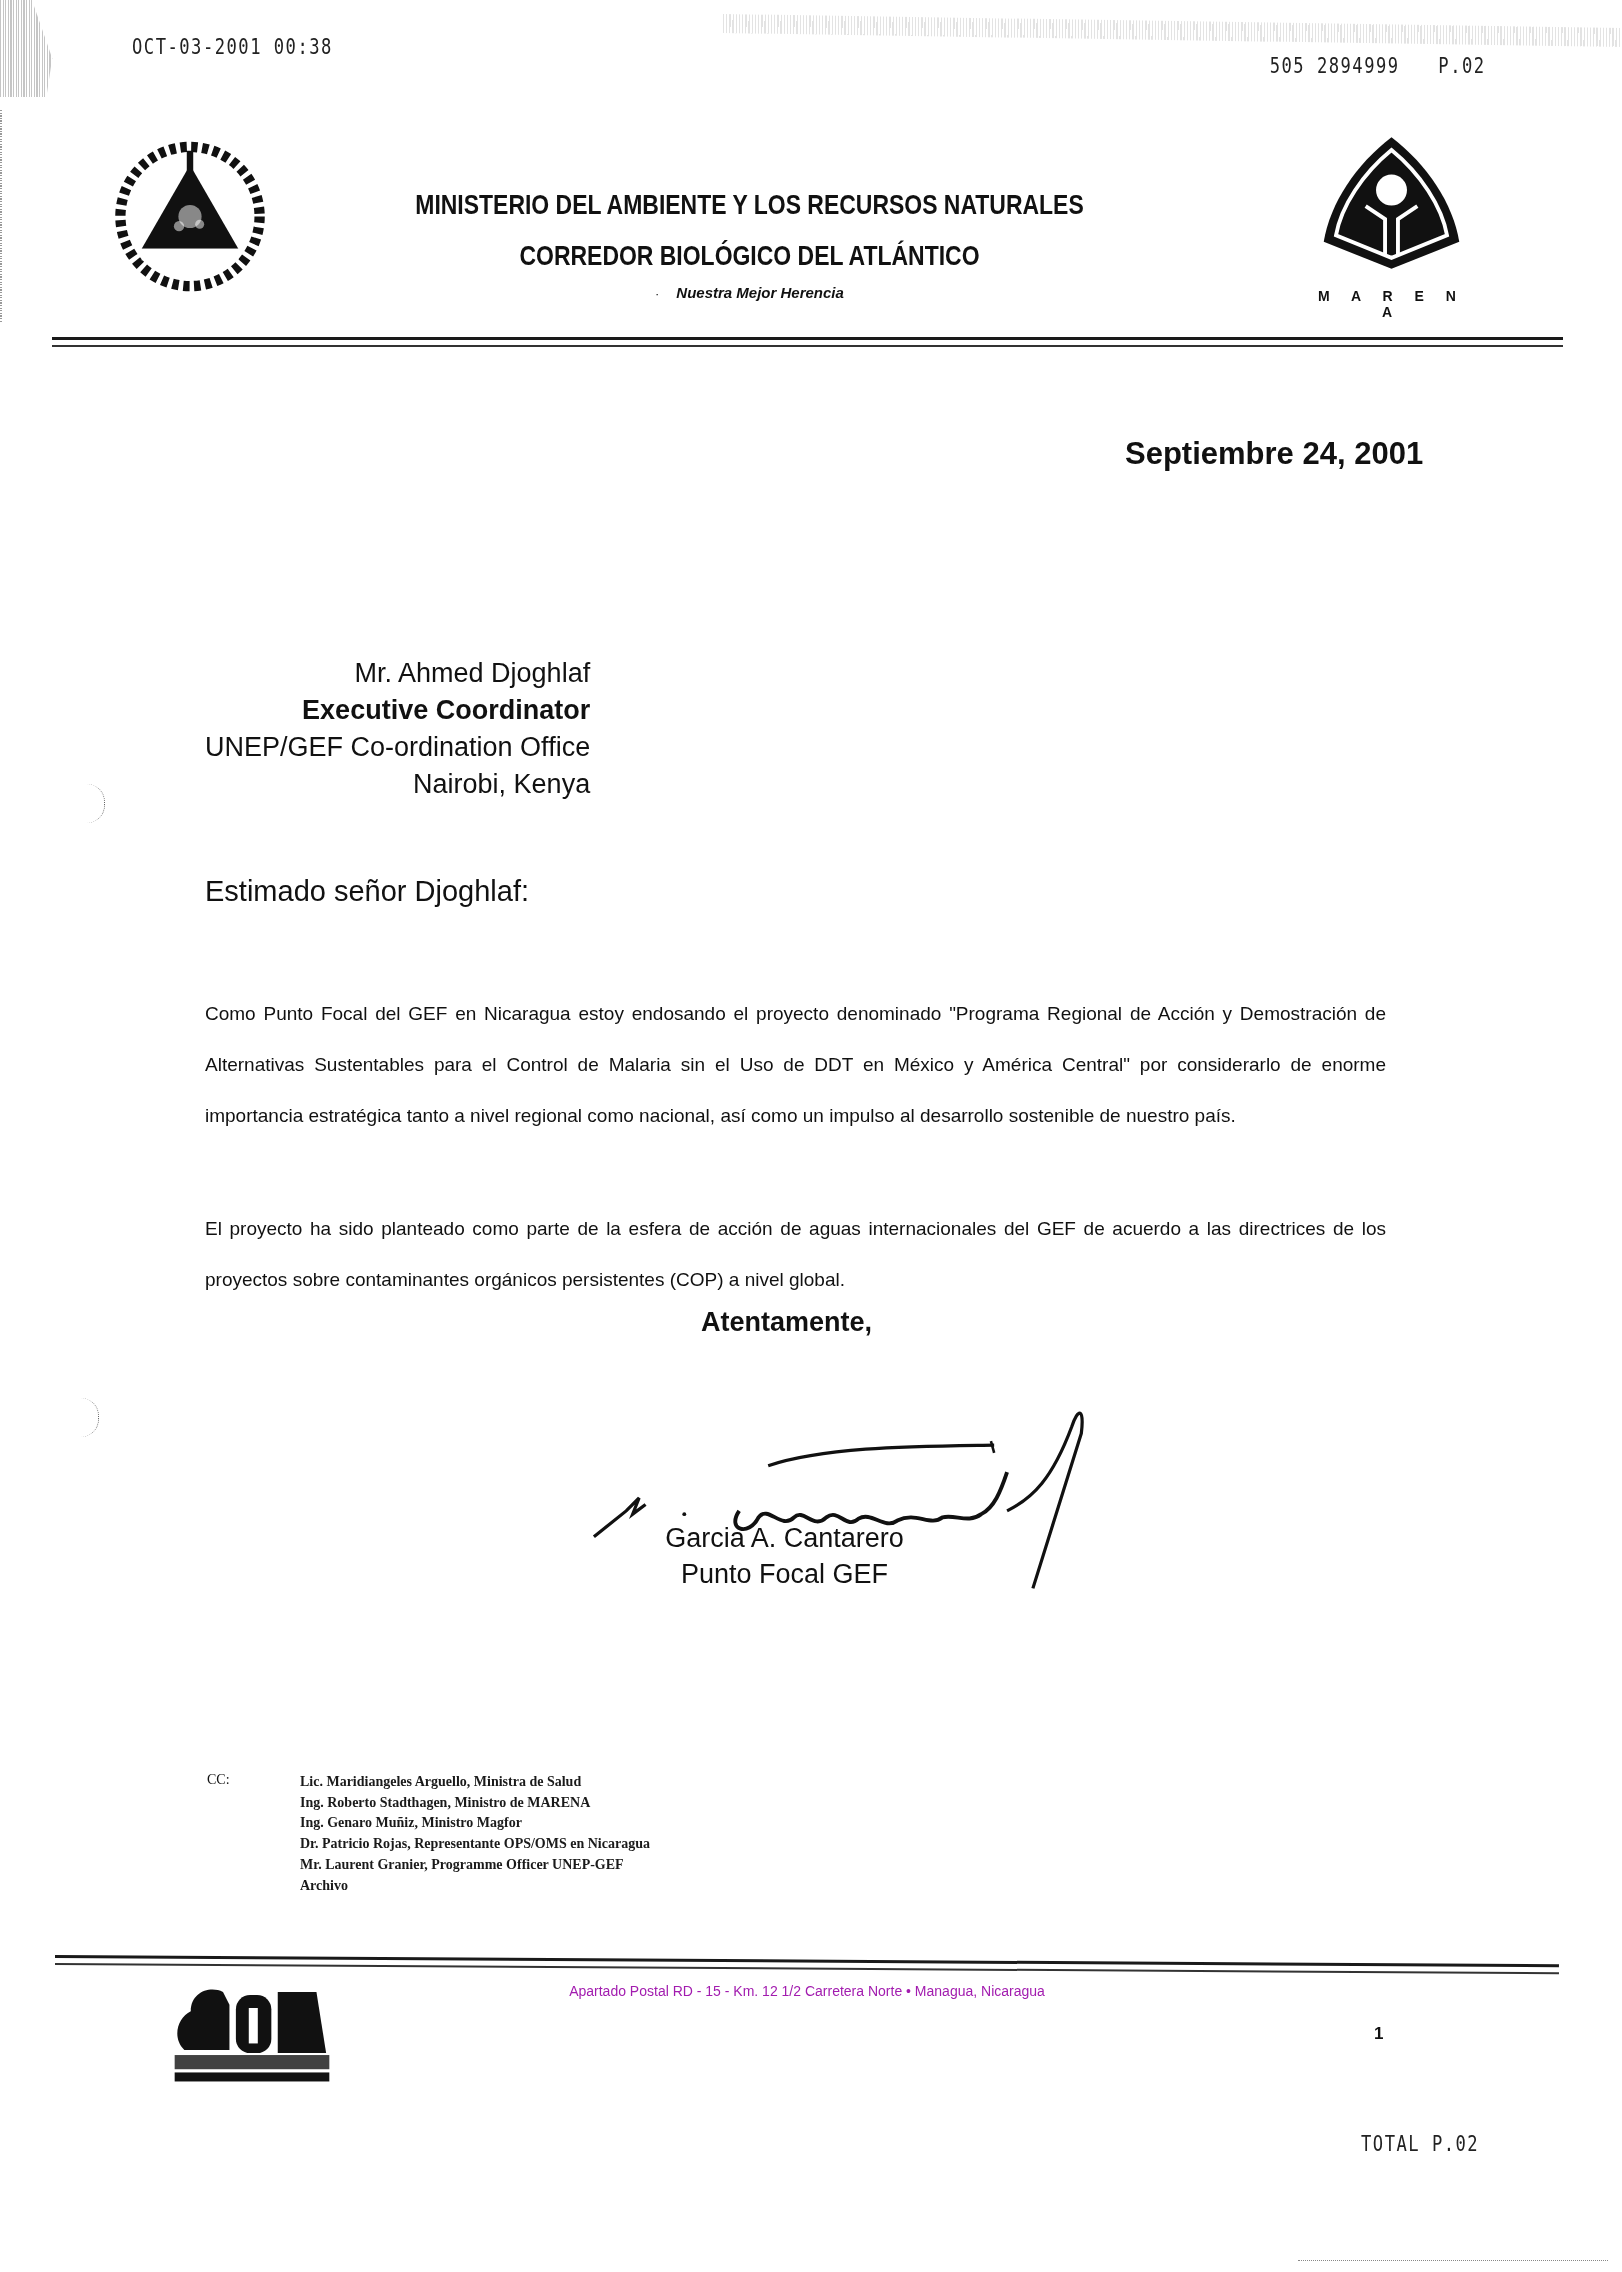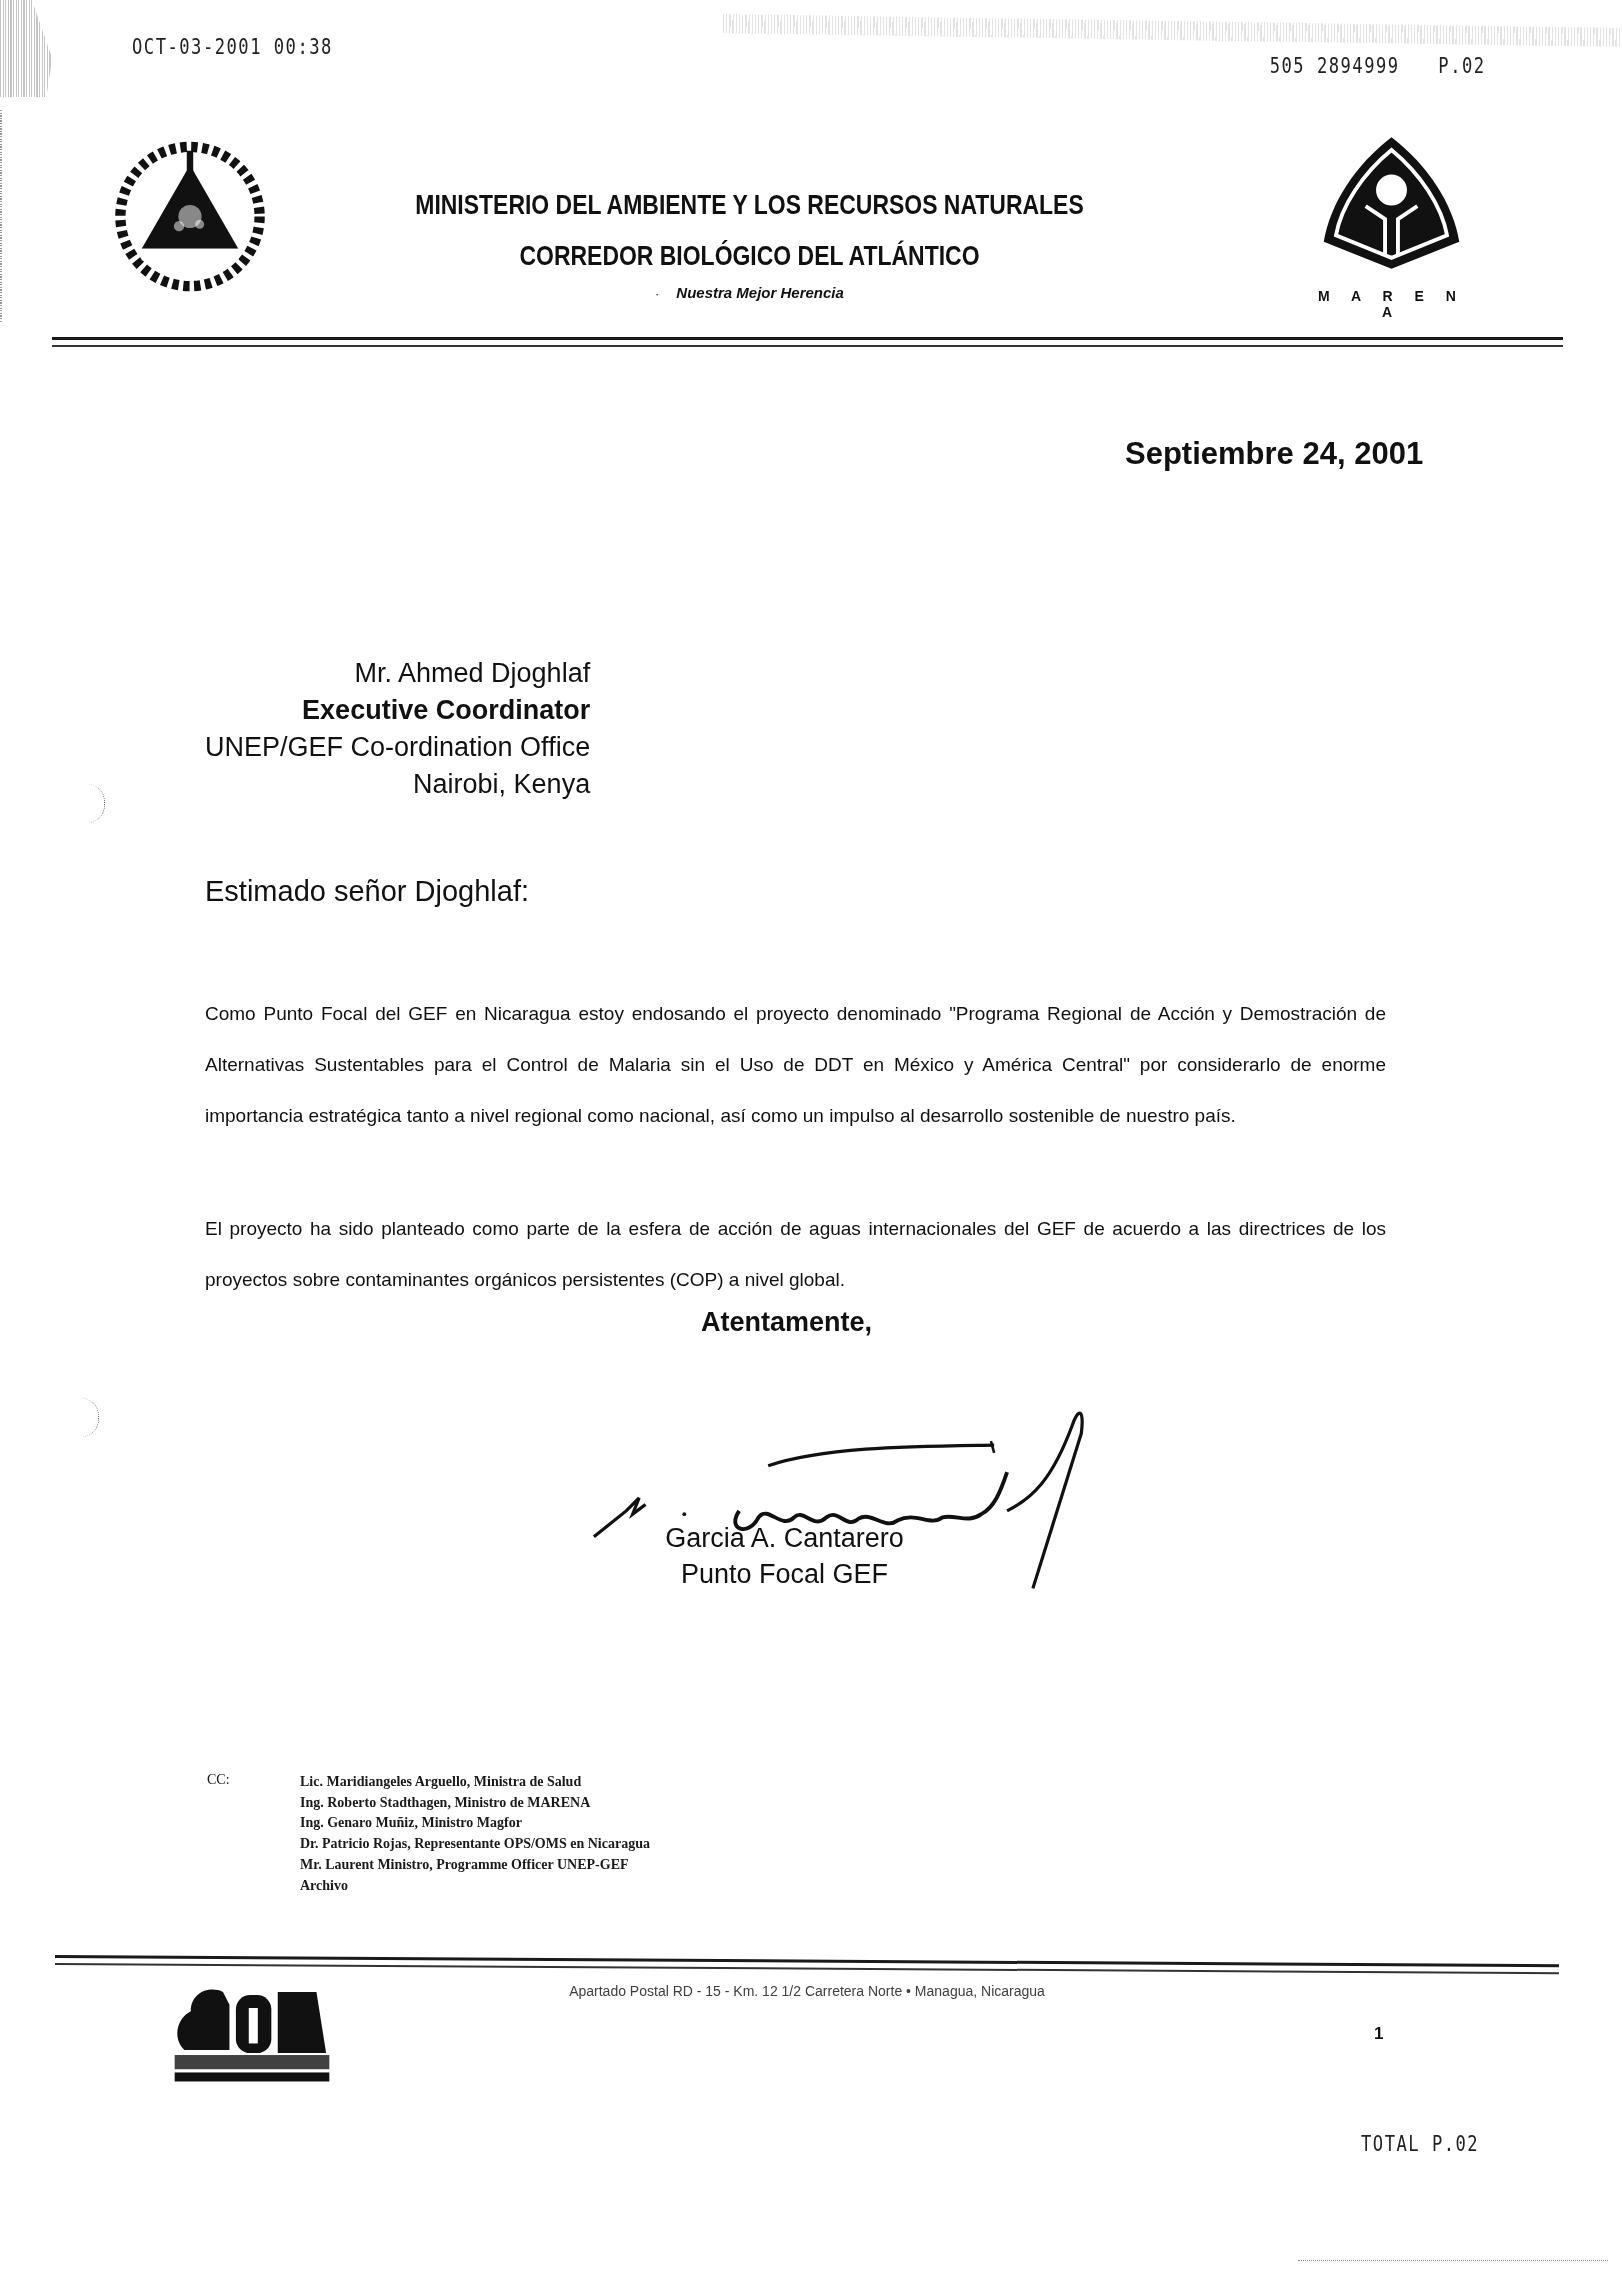--- a/index.html
+++ b/index.html
@@ -40,21 +40,21 @@
     .addr div { font-size: 27px; line-height: 37px; }
     .addr .b { font-weight: bold; }
     .salut { font-size: 29px; }
     .para {
       font-size: 19px; line-height: 51px; text-align: justify; text-align-last: left; margin-top: 44px;
     }
     .closing { font-size: 27px; font-weight: bold; }
     .signer { font-size: 27px; line-height: 36px; text-align: center; }
     .cc-label { font-family: "Liberation Serif", serif; font-size: 14px; }
     .cc-list div { font-family: "Liberation Serif", serif; font-size: 14px; line-height: 20.7px; font-weight: bold; color: #1a1a1a; white-space: nowrap; }
-    .foot div { font-size: 14px; line-height: 31px; text-align: center; color: #404040; white-space: nowrap; }
+    .foot div { font-size: 14px; line-height: 31px; text-align: center; color: #a21caf; white-space: nowrap; }
     .margin-mark { position: absolute; width: 17px; height: 39px; border-right: 1.9px dotted #666; border-radius: 0 26px 26px 0; }
   </style>
 </head>
 <body>
 
 <div class="scan-edge"></div>
 <div class="scan-edge-line"></div>
 <div class="scan-top"></div>
 
 <div class="abs fax" style="left:132px; top:34px;">OCT-03-2001  00:38</div>
@@ -129,21 +129,21 @@
   <div>Garcia A. Cantarero</div>
   <div>Punto Focal GEF</div>
 </div>
 
 <div class="abs cc-label" style="left:207px; top:1772px;">CC:</div>
 <div class="abs cc-list" style="left:300px; top:1772px;">
   <div>Lic. Maridiangeles Arguello, Ministra de Salud</div>
   <div>Ing. Roberto Stadthagen, Ministro de MARENA</div>
   <div>Ing. Genaro Muñiz, Ministro Magfor</div>
   <div>Dr. Patricio Rojas, Representante OPS/OMS en Nicaragua</div>
-  <div>Mr. Laurent Ministro, Programme Officer UNEP-GEF</div>
+  <div>Mr. Laurent Granier, Programme Officer UNEP-GEF</div>
   <div>Archivo</div>
 </div>
 
 <div class="rule" style="left:55px; top:1955px; width:1504px; transform:rotate(0.35deg); transform-origin:left;"></div>
 <div class="rule thin" style="left:55px; top:1963px; width:1504px; transform:rotate(0.35deg); transform-origin:left;"></div>
 
 <div class="abs" style="left:165px; top:1979px; width:174px; height:116px;">
   <svg width="174" height="116" viewBox="0 0 270 180">
     <path d="M40 50 C40 20 70 10 90 20 L100 40 L100 110 L30 110 C10 90 20 60 40 50 Z" fill="#111"></path>
     <rect x="110" y="25" width="55" height="90" rx="22" fill="#111"></rect>

